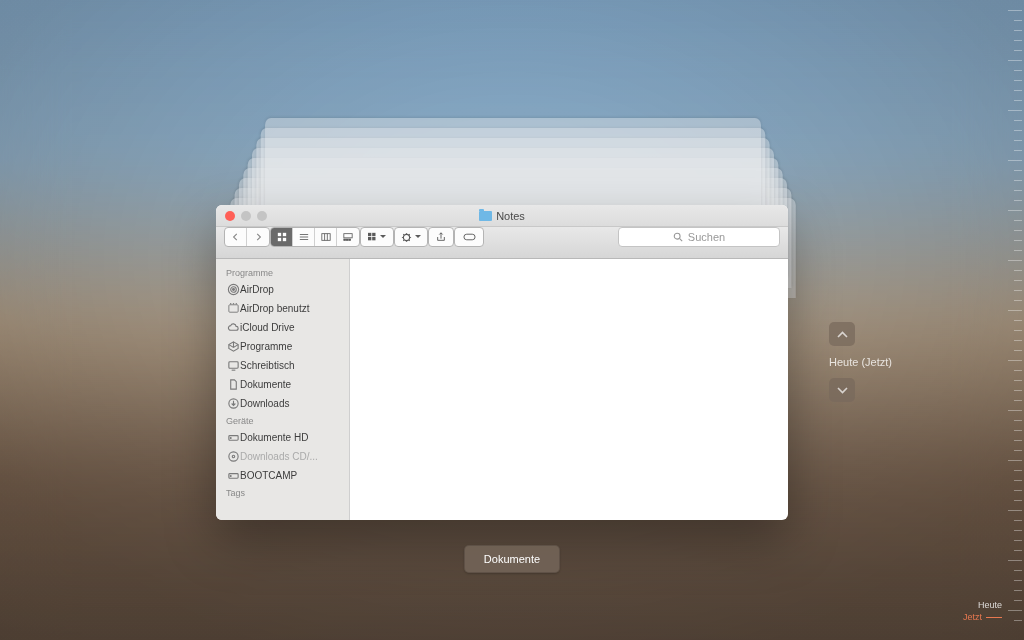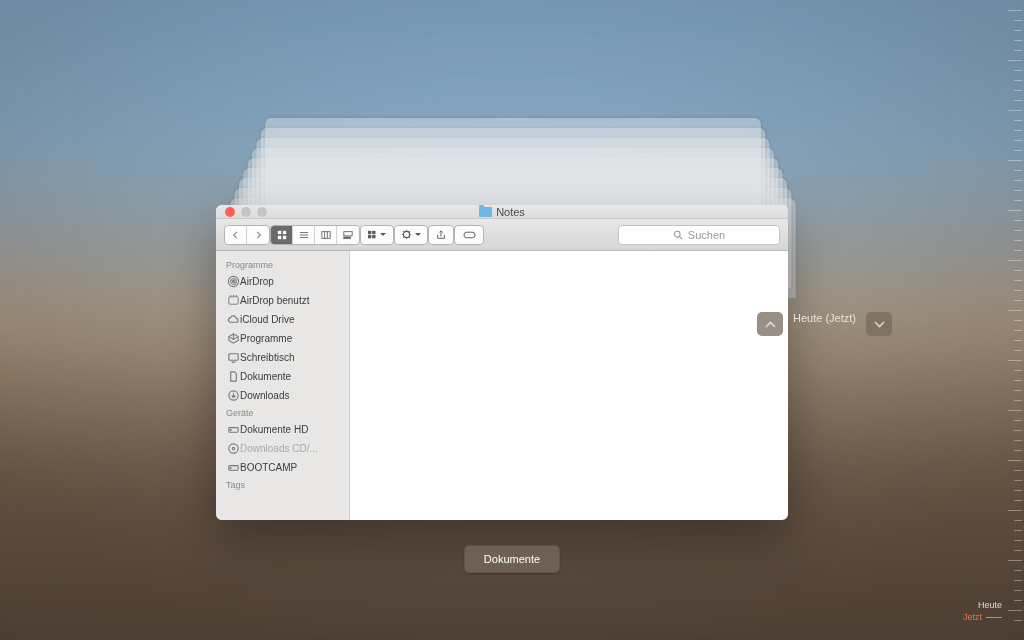--- a/index.html
+++ b/index.html
@@ -13,31 +13,31 @@
 .stack .win:nth-child(2){top:70px;transform:scaleX(.96)}
 .stack .win:nth-child(3){top:60px;transform:scaleX(.945)}
 .stack .win:nth-child(4){top:50px;transform:scaleX(.93)}
 .stack .win:nth-child(5){top:40px;transform:scaleX(.915)}
 .stack .win:nth-child(6){top:30px;transform:scaleX(.9)}
 .stack .win:nth-child(7){top:20px;transform:scaleX(.885)}
 .stack .win:nth-child(8){top:10px;transform:scaleX(.87)}
 .stack .win:nth-child(9){top:0;transform:scaleX(.855)}
 
 .finder{position:absolute;left:216px;top:205px;width:572px;height:315px;background:#fff;border-radius:6px;box-shadow:0 20px 50px rgba(0,0,0,.35);overflow:hidden;display:flex;flex-direction:column}
-.titlebar{height:14px;background:linear-gradient(#e8e8e8,#dcdcdc);display:flex;align-items:center;position:relative;border-bottom:1px solid #c8c8c8}
+.titlebar{height:22px;background:linear-gradient(#e8e8e8,#dcdcdc);display:flex;align-items:center;position:relative;border-bottom:1px solid #c8c8c8}
 .traffic{display:flex;gap:6px;margin-left:9px}
 .traffic span{width:10px;height:10px;border-radius:50%}
 .tl-close{background:#ff5f57}
 .tl-min{background:#c4c4c4}
 .tl-max{background:#c4c4c4}
 .titlebar .title{position:absolute;left:0;right:0;text-align:center;font-size:11px;color:#4a4a4a;display:flex;align-items:center;justify-content:center;gap:4px;pointer-events:none}
 .folder-ic{width:13px;height:10px;background:#6fb8e6;border-radius:1px;display:inline-block;position:relative}
 .folder-ic::before{content:"";position:absolute;top:-2px;left:0;width:5px;height:2px;background:#6fb8e6;border-radius:1px 1px 0 0}
 
-.toolbar{height:32px;background:linear-gradient(#e8e8e8,#d6d6d6);border-bottom:1px solid #b8b8b8;display:flex;align-items:center;padding:0 8px;gap:0}
+.toolbar{height:32px;background:linear-gradient(#e8e8e8,#d6d6d6);border-bottom:1px solid #b8b8b8;display:flex;align-items:flex-start;padding:0 8px;gap:0}
 .segbtn{display:flex;background:#fcfcfc;border:1px solid #b4b4b4;border-radius:4px;overflow:hidden;height:20px}
 .segbtn>div{width:22px;display:flex;align-items:center;justify-content:center;color:#5a5a5a;font-size:10px;border-right:1px solid #d0d0d0}
 .segbtn>div:last-child{border-right:none}
 .segbtn>div.active{background:#6a6a6a;color:#fff}
 .seg-one{width:24px}
 .tb-spacer{flex:1}
 .search{width:162px;height:20px;background:#fff;border:1px solid #c4c4c4;border-radius:4px;display:flex;align-items:center;justify-content:center;gap:5px;color:#999;font-size:11px}
 
 .body{flex:1;display:flex}
 .sidebar{width:134px;background:#e8e7e5;border-right:1px solid #cfcfcf;padding-top:6px;overflow:hidden}
@@ -50,21 +50,21 @@
 .content{flex:1;background:#fff;padding:12px 6px;display:flex;gap:6px;align-items:flex-start}
 .file{width:78px;display:flex;flex-direction:column;align-items:center;gap:4px}
 .file-ic{width:42px;height:52px;background:#fff;border:1px solid #d4d4d4;border-radius:2px;position:relative}
 .file-ic::after{content:"";position:absolute;top:0;right:0;width:11px;height:11px;background:linear-gradient(135deg,#fff 50%,#e6e6e6 50%);border-left:1px solid #d4d4d4;border-bottom:1px solid #d4d4d4}
 .file-name{font-size:9px;color:#3c3c3c;text-align:center;line-height:1.2;word-break:break-word}
 
 .buttons{position:absolute;left:0;right:0;top:545px;display:flex;justify-content:center;gap:18px}
 .btn{padding:7px 19px;border-radius:5px;font-size:11px;color:#fff;background:rgba(115,100,88,.88);border:1px solid rgba(0,0,0,.15);box-shadow:0 1px 2px rgba(0,0,0,.2)}
 .btn.dim{color:rgba(255,255,255,.55);background:rgba(115,100,88,.65)}
 
-.navpane{position:absolute;right:132px;top:312px;display:flex;flex-direction:row;align-items:flex-start;gap:10px}
+.navpane{position:absolute;right:132px;top:322px;display:flex;flex-direction:column;align-items:flex-start;gap:10px}
 .navbtn{width:26px;height:24px;background:rgba(120,105,92,.75);border-radius:5px;display:flex;align-items:center;justify-content:center;color:rgba(255,255,255,.7)}
 .navlabel{font-size:11px;color:#e8e4df;padding-left:0}
 
 .timeline{position:absolute;right:2px;top:10px;bottom:10px;width:18px}
 .tick{position:absolute;right:0;width:14px;height:1px;background:rgba(255,255,255,.35)}
 .tm-labels{position:absolute;right:22px;bottom:16px;text-align:right;font-size:9px;line-height:1.4}
 .tm-heute{color:rgba(255,255,255,.8)}
 .tm-jetzt{color:#e87850;display:flex;align-items:center;gap:4px;justify-content:flex-end}
 .tm-jetzt::after{content:"";width:16px;height:1px;background:#e87850}
 </style>

